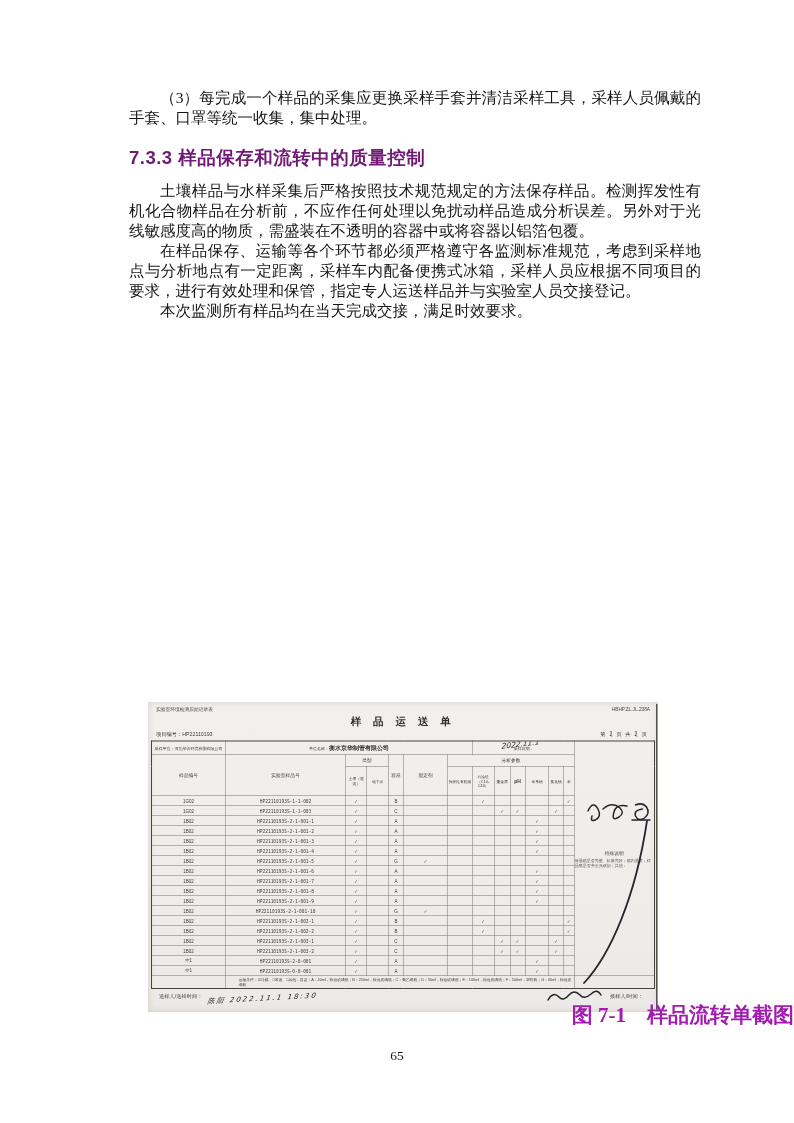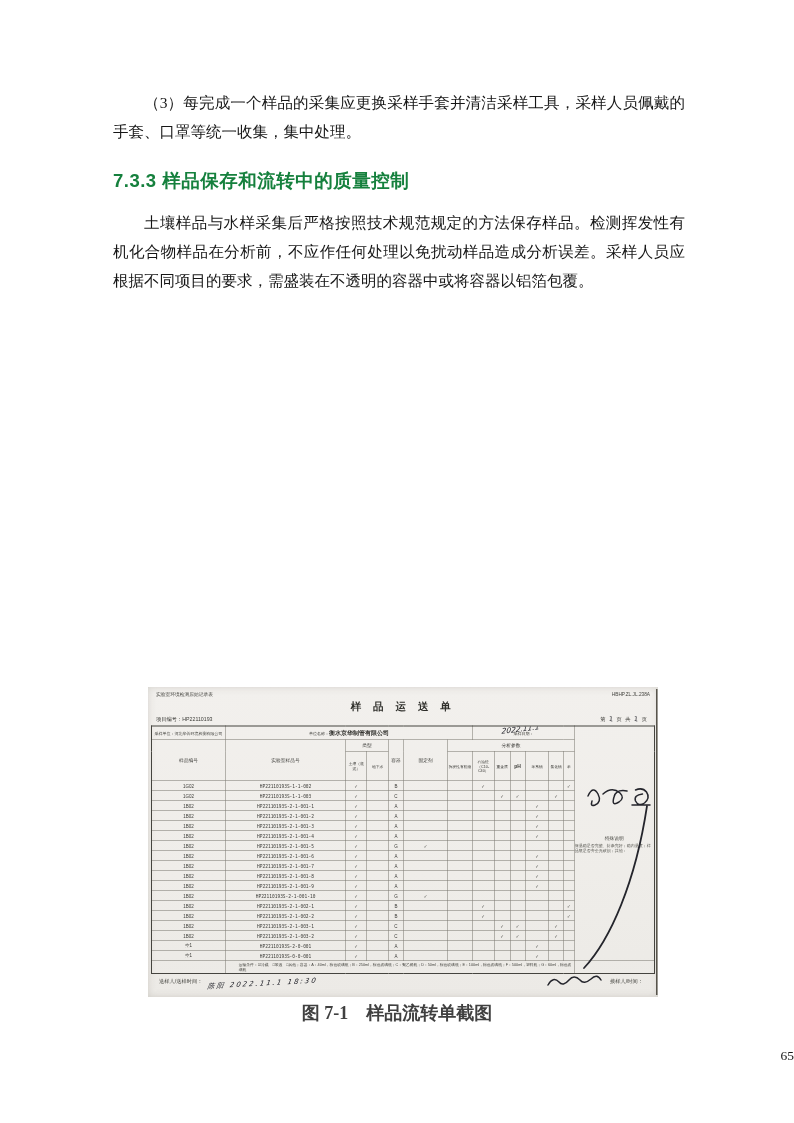--- a/index.html
+++ b/index.html
@@ -1,27 +1,27 @@
 <!DOCTYPE html>
 <html><head>
 <meta charset="utf-8">
 <style>
   html,body { margin:0; padding:0; background:#ffffff; }
   .page { position:relative; width:794px; height:1123px; background:#ffffff; overflow:hidden;
           font-family:"Liberation Serif", serif; color:#161616; }
 
   
-  .text-block { position:absolute; left:113px; top:88px; width:572px;
-                font-size:15.5px; line-height:29px; text-align:justify; }
+  .text-block { position:absolute; left:129px; top:88px; width:572px;
+                font-size:15.5px; line-height:20px; text-align:justify; }
   .text-block p { margin:0; text-indent:2em; }
   .text-block h2 { font-family:"Liberation Sans", sans-serif; font-size:18.5px;
-                   font-weight:bold; margin:20px 0 13px 0; color:#15803d; letter-spacing:.5px; }
+                   font-weight:bold; margin:20px 0 13px 0; color:#701a75; letter-spacing:.5px; }
 
   
-  .figure { position:absolute; left:148px; top:687px; width:550px; height:310px; }
+  .figure { position:absolute; left:148px; top:702px; width:550px; height:310px; }
   .figure-inner { width:1020px; height:620px; transform:scale(.5); transform-origin:0 0;
                   position:relative; background:linear-gradient(180deg,#f2f0ed 0%,#efede9 60%,#eceae6 100%);
                   box-shadow:inset 0 0 14px rgba(120,115,105,.25); color:#3a3a36;
                   font-family:"Liberation Sans", sans-serif; }
   .figure-inner::after { content:""; position:absolute; right:1px; top:4px; bottom:4px; width:3px; background:#57544c; }
   .scan-head { display:flex; justify-content:space-between; padding:9px 16px 0 16px; font-size:9.5px; color:#454540; }
   .scan-title { text-align:center; font-size:21px; font-weight:bold; letter-spacing:9px; color:#2c2c28; margin-top:2px; }
   .scan-meta { display:flex; justify-content:space-between; align-items:flex-end; padding:4px 22px 4px 16px; font-size:10.5px; color:#3d3d39; }
   .pgno { display:inline-flex; gap:7px; align-items:flex-end; }
 
@@ -49,33 +49,35 @@
 
   
   .hand { font-family:"DejaVu Sans", sans-serif; font-style:italic; color:#22232a;
           display:inline-block; transform:rotate(-4deg) skewX(-8deg); }
   .hand-date { position:absolute; left:58px; top:-4px; font-size:15px; transform:rotate(-7deg) skewX(-10deg); }
   .hand-one { font-size:13px; transform:rotate(12deg) skewX(18deg); }
   .hand-sender { font-size:14px; letter-spacing:4px; transform:rotate(-3deg) skewX(-12deg); margin-top:2px; }
   svg.ink { position:absolute; left:0; top:0; pointer-events:none; }
 
   
-  .caption { position:absolute; top:1001px; left:0; width:100%; text-align:center;
-             font-weight:bold; font-size:18px; color:#404040; }
-  .pagenum { position:absolute; top:1048px; left:0; width:100%; text-align:right; font-size:13.5px; }
+  .caption { position:absolute; top:1001px; left:0; width:100%; text-align:right;
+             font-weight:bold; font-size:21px; color:#a21caf; }
+  .pagenum { position:absolute; top:1048px; left:0; width:100%; text-align:center; font-size:13.5px; }
 </style>
 </head>
 <body>
 
 <div class="page">
 
   <div class="text-block">
     <p>（3）每完成一个样品的采集应更换采样手套并清洁采样工具，采样人员佩戴的手套、口罩等统一收集，集中处理。</p>
     <h2>7.3.3 样品保存和流转中的质量控制</h2>
-    <p>土壤样品与水样采集后严格按照技术规范规定的方法保存样品。检测挥发性有机化合物样品在分析前，不应作任何处理以免扰动样品造成分析误差。采样人员应根据不同项目的要求，需盛装在不透明的容器中或将容器以铝箔包覆。</p>
+    <p>土壤样品与水样采集后严格按照技术规范规定的方法保存样品。检测挥发性有机化合物样品在分析前，不应作任何处理以免扰动样品造成分析误差。另外对于光线敏感度高的物质，需盛装在不透明的容器中或将容器以铝箔包覆。</p>
+    <p>在样品保存、运输等各个环节都必须严格遵守各监测标准规范，考虑到采样地点与分析地点有一定距离，采样车内配备便携式冰箱，采样人员应根据不同项目的要求，进行有效处理和保管，指定专人运送样品并与实验室人员交接登记。</p>
+    <p>本次监测所有样品均在当天完成交接，满足时效要求。</p>
   </div>
 
   <div class="figure">
     <div class="figure-inner">
 
       <div class="scan-head">
         <span>实验室环境检测原始记录表</span>
         <span>HBHP.ZL.JL.238A</span>
       </div>
 

